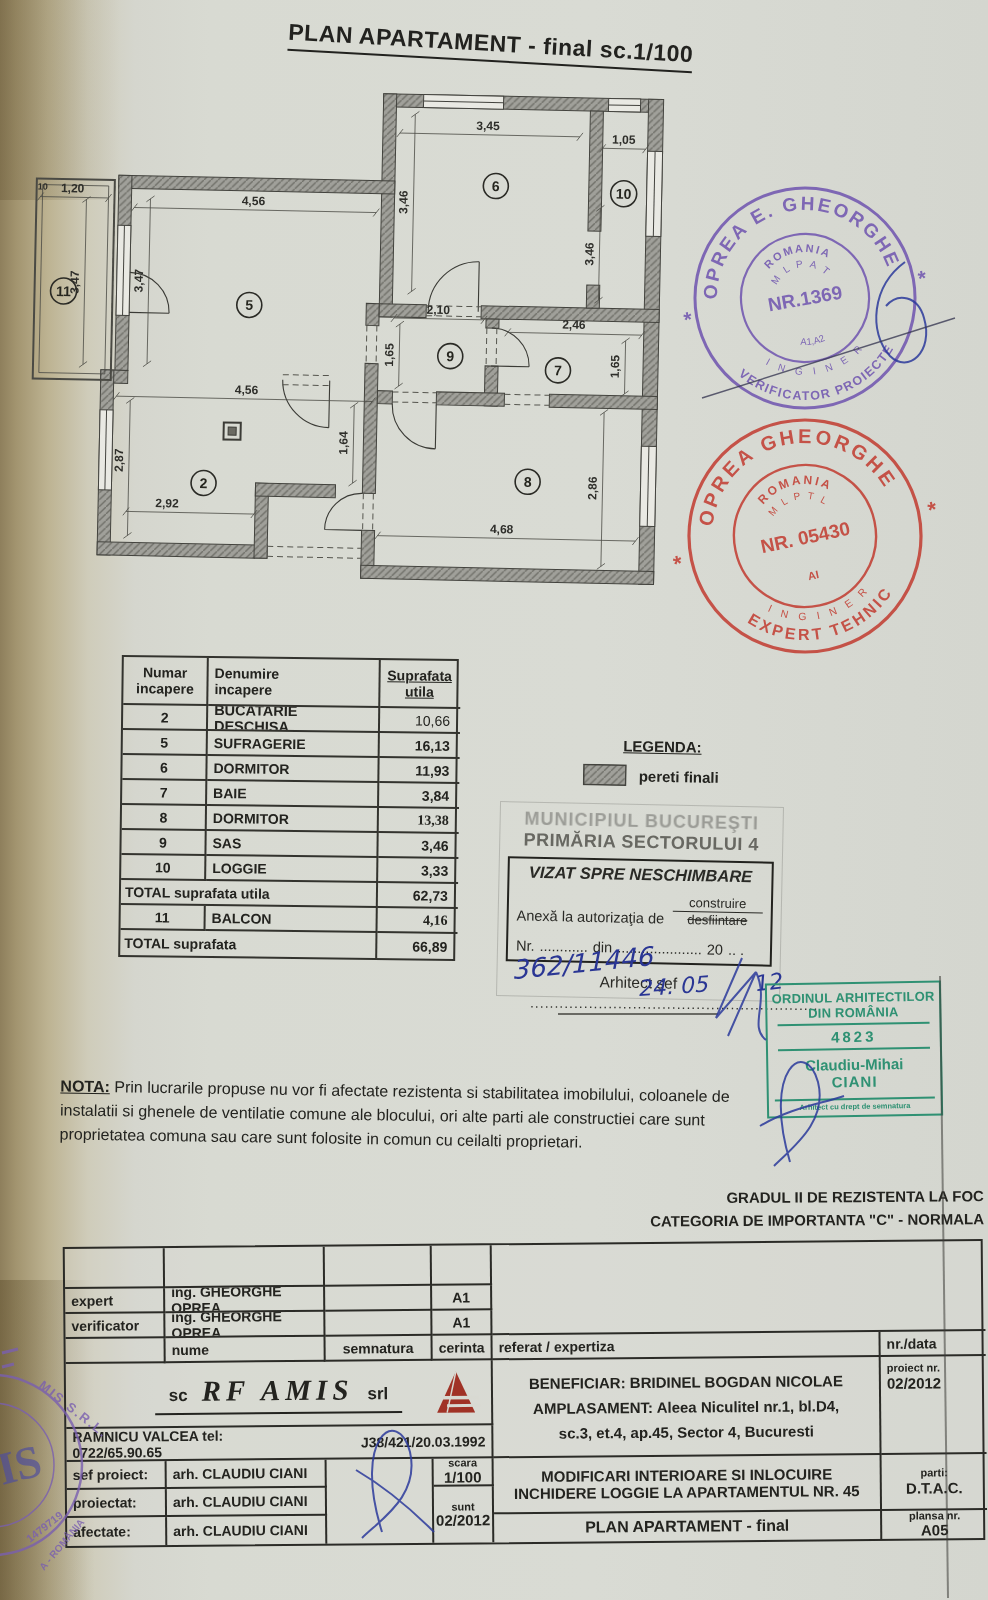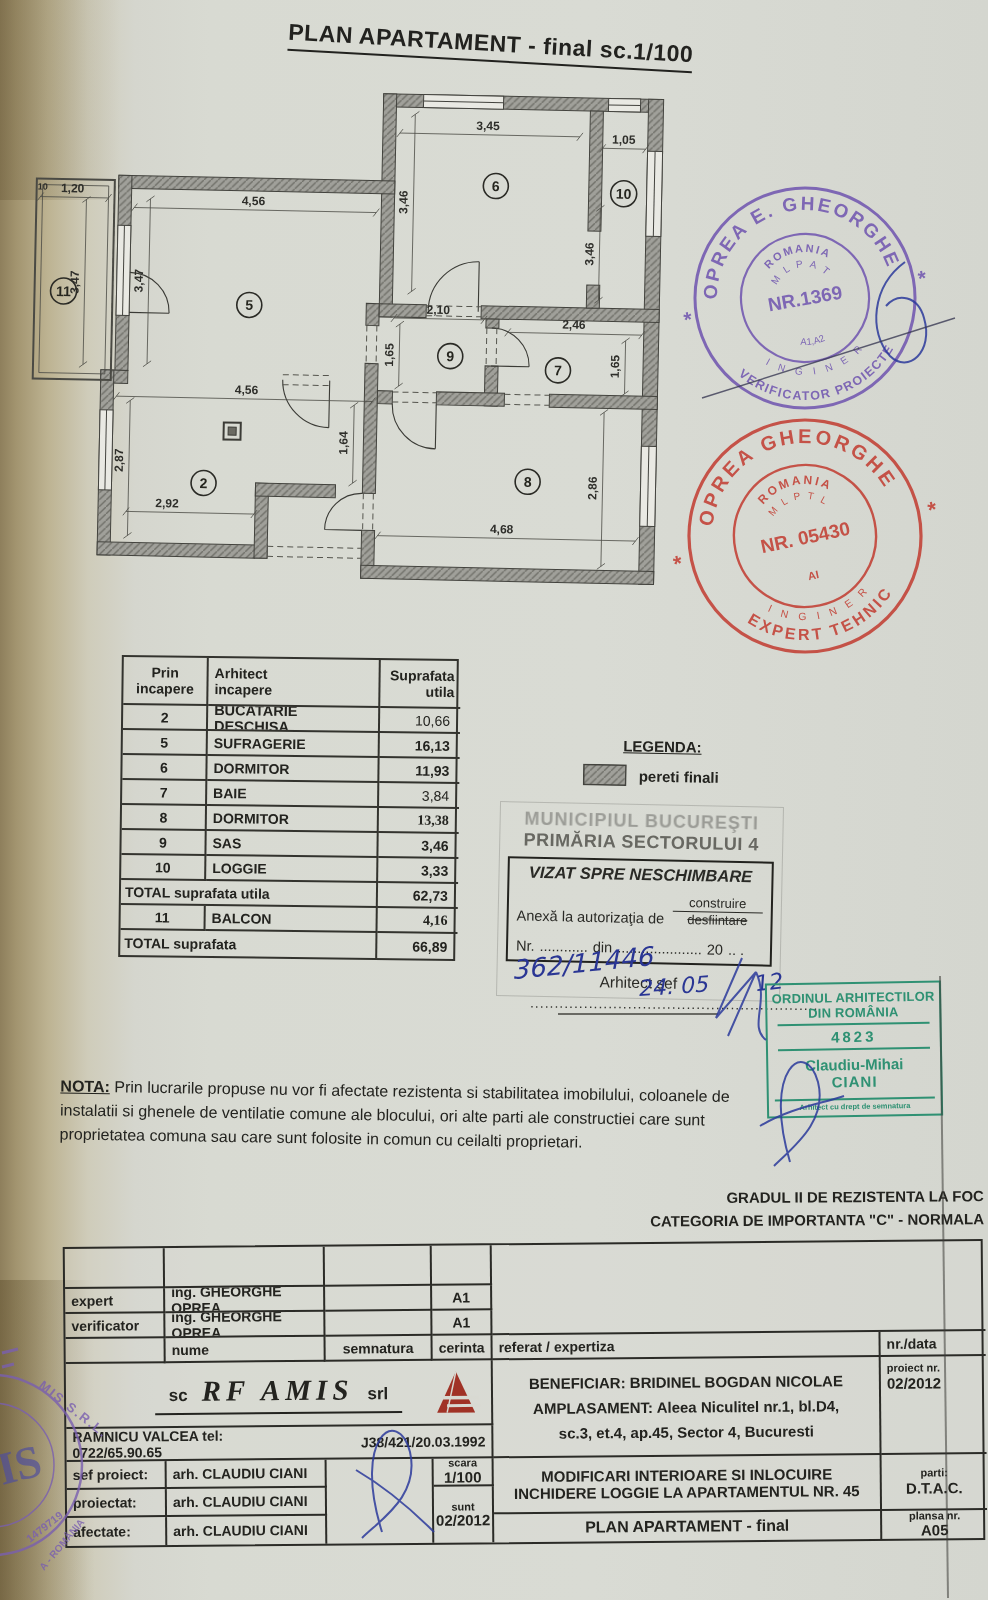--- a/index.html
+++ b/index.html
@@ -297,47 +297,47 @@
     <text x="27" y="156" text-anchor="middle" font-size="22" font-weight="bold">*</text>
     <text x="287" y="156" text-anchor="middle" font-size="22" font-weight="bold">*</text>
   </g>
 </svg>
 
 <div class="abs" style="left:120px;top:657px;width:337px;transform:rotate(.7deg);display:grid;
             grid-template-columns:85px 172px 80px;
             grid-template-rows:48px repeat(10,25px);
             border:2px solid #33332e;box-sizing:border-box;">
   <div class="tc tc-col" style="border-color:#33332e;">
-    <span>Prin</span>
+    <span>Numar</span>
     <span>incapere</span>
   </div>
   <div class="tc tc-col" style="border-color:#33332e;align-items:flex-start;padding-left:6px;">
-    <span>Arhitect</span>
+    <span>Denumire</span>
     <span>incapere</span>
   </div>
-  <div class="tc tc-col no-br" style="border-color:#33332e;align-items:flex-end;padding-left:4px;">
+  <div class="tc tc-col no-br" style="border-color:#33332e;align-items:center;padding-left:4px;text-decoration:underline;">
     <span>Suprafata</span>
     <span>utila</span>
   </div>
 
   <div class="tc tc-c" style="border-color:#33332e;font-weight:bold;">2</div>
   <div class="tc" style="border-color:#33332e;font-weight:bold;font-size:14.5px;">BUCATARIE DESCHISA</div>
   <div class="tc no-br" style="border-color:#33332e;font-weight:normal;justify-content:flex-end;padding-right:10px;">10,66</div>
 
   <div class="tc tc-c" style="border-color:#33332e;font-weight:bold;">5</div>
   <div class="tc" style="border-color:#33332e;font-weight:bold;">SUFRAGERIE</div>
   <div class="tc no-br" style="border-color:#33332e;font-weight:bold;justify-content:flex-end;padding-right:10px;">16,13</div>
 
   <div class="tc tc-c" style="border-color:#33332e;font-weight:bold;">6</div>
   <div class="tc" style="border-color:#33332e;font-weight:bold;">DORMITOR</div>
   <div class="tc no-br" style="border-color:#33332e;font-weight:bold;justify-content:flex-end;padding-right:10px;">11,93</div>
 
   <div class="tc tc-c" style="border-color:#33332e;font-weight:bold;">7</div>
   <div class="tc" style="border-color:#33332e;font-weight:bold;">BAIE</div>
-  <div class="tc no-br" style="border-color:#33332e;font-weight:normal;justify-content:flex-end;padding-right:10px;text-align:right;">3,84</div>
+  <div class="tc no-br" style="border-color:#33332e;font-weight:bold;justify-content:flex-end;padding-right:10px;text-align:right;">3,84</div>
 
   <div class="tc tc-c" style="border-color:#33332e;font-weight:bold;">8</div>
   <div class="tc" style="border-color:#33332e;font-weight:bold;">DORMITOR</div>
   <div class="tc no-br" style="border-color:#33332e;font-weight:bold;justify-content:flex-end;padding-right:10px;font-family:Liberation Serif, serif;">13,38</div>
 
   <div class="tc tc-c" style="border-color:#33332e;font-weight:bold;">9</div>
   <div class="tc" style="border-color:#33332e;font-weight:bold;">SAS</div>
   <div class="tc no-br" style="border-color:#33332e;font-weight:bold;justify-content:flex-end;padding-right:10px;">3,46</div>
 
   <div class="tc tc-c" style="border-color:#33332e;font-weight:bold;">10</div>

